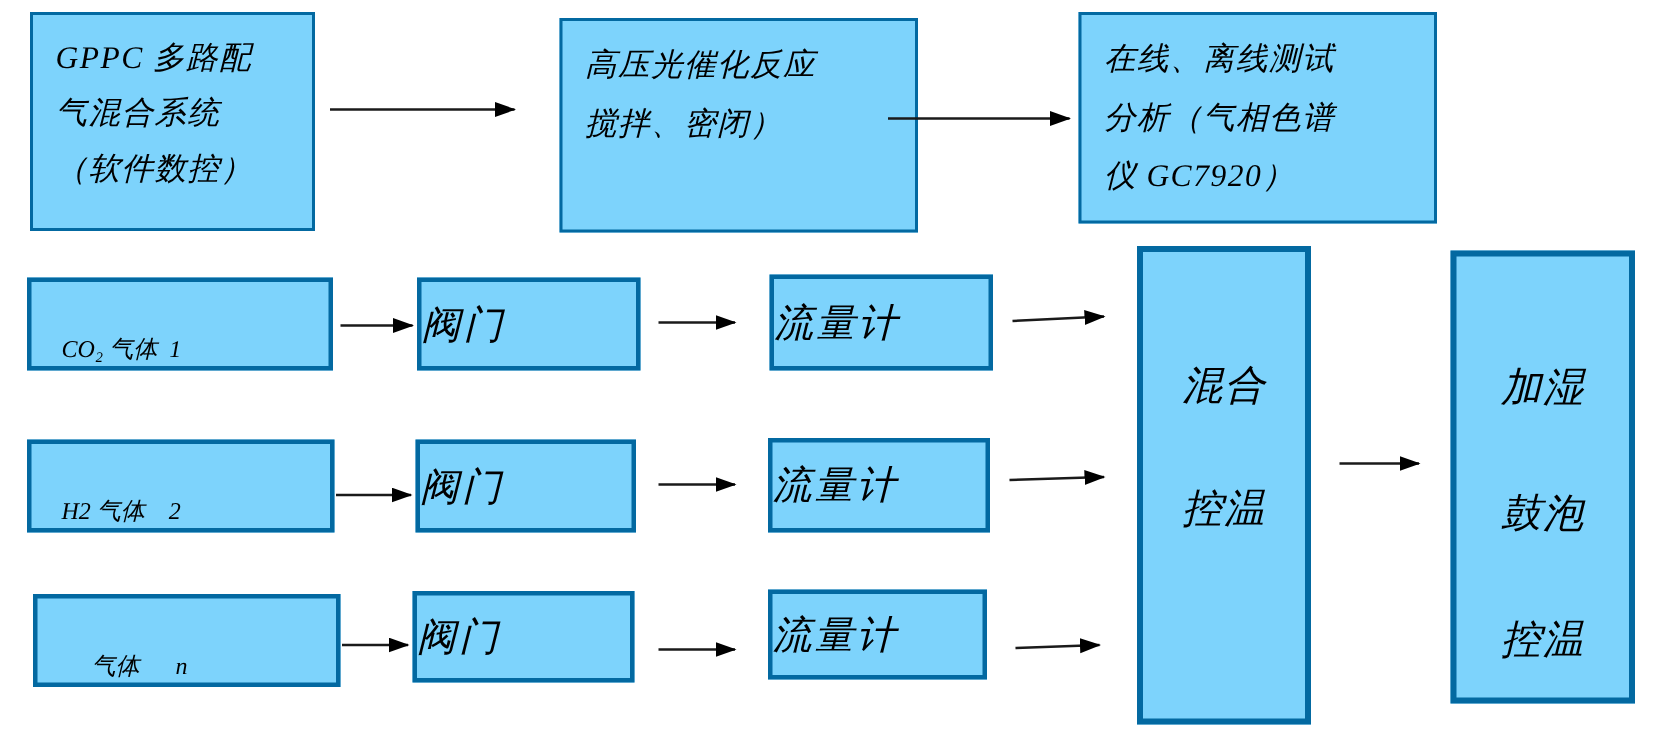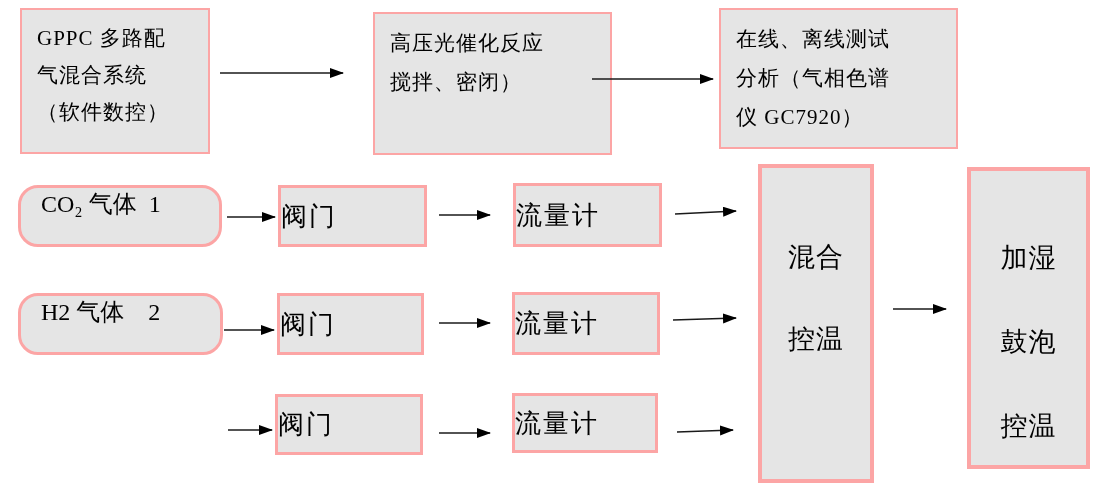--- a/index.html
+++ b/index.html
@@ -6,41 +6,41 @@
   .canvas{
     position:relative;
     width:1106px;height:502px;
     background:#ffffff;
     font-family:"Liberation Serif","DejaVu Serif",serif;
     color:#000;
     overflow:hidden;
   }
   .box{
     position:absolute;
-    border:2px solid #fca5a5;
-    background:#e5e5e5;
+    border:2px solid #0369a1;
+    background:#7dd3fc;
     box-sizing:border-box;
+    font-style:italic;
   }
   .thin{border-width:2px;}
   .thick{border-width:3px;}
   .xthick{border-width:4px;}
   .top-box{
     font-size:21px;
     padding:10px 0 0 15px;
     letter-spacing:1px;
   }
   .top-box .line{line-height:39px;white-space:pre;}
   .b1 .line{line-height:37px;}
   .gas-box{
-    display:flex;align-items:flex-start;
-    font-size:24px;
+    display:flex;align-items:flex-end;
+    font-size:16px;
     padding-left:20px;
     white-space:pre;
     font-weight:500;
-    border-radius:20px;
   }
   .center-box{
     display:flex;align-items:center;
     font-size:26px;
     letter-spacing:2px;
   }
   .tall-box{
     text-align:center;
     font-size:27px;
     letter-spacing:1px;
@@ -90,20 +90,23 @@
   <div class="box thick gas-box" style="left:18px;top:293px;width:205px;height:62px;">
     <span>H2 气体    2</span>
   </div>
   <div class="box thick center-box" style="left:277px;top:293px;width:147px;height:62px;">
     <span>阀门</span>
   </div>
   <div class="box thick center-box" style="left:512px;top:292px;width:148px;height:63px;">
     <span>流量计</span>
   </div>
 
+  <div class="box thick gas-box" style="left:22px;top:396px;width:205px;height:62px;padding-left:36px;">
+    <span>气体      n</span>
+  </div>
   <div class="box thick center-box" style="left:275px;top:394px;width:148px;height:61px;">
     <span>阀门</span>
   </div>
   <div class="box thick center-box" style="left:512px;top:393px;width:146px;height:60px;">
     <span>流量计</span>
   </div>
 
   <div class="box xthick tall-box t1" style="left:758px;top:164px;width:116px;height:319px;">
     <div class="tline">混合</div>
     <div class="tline">控温</div>

